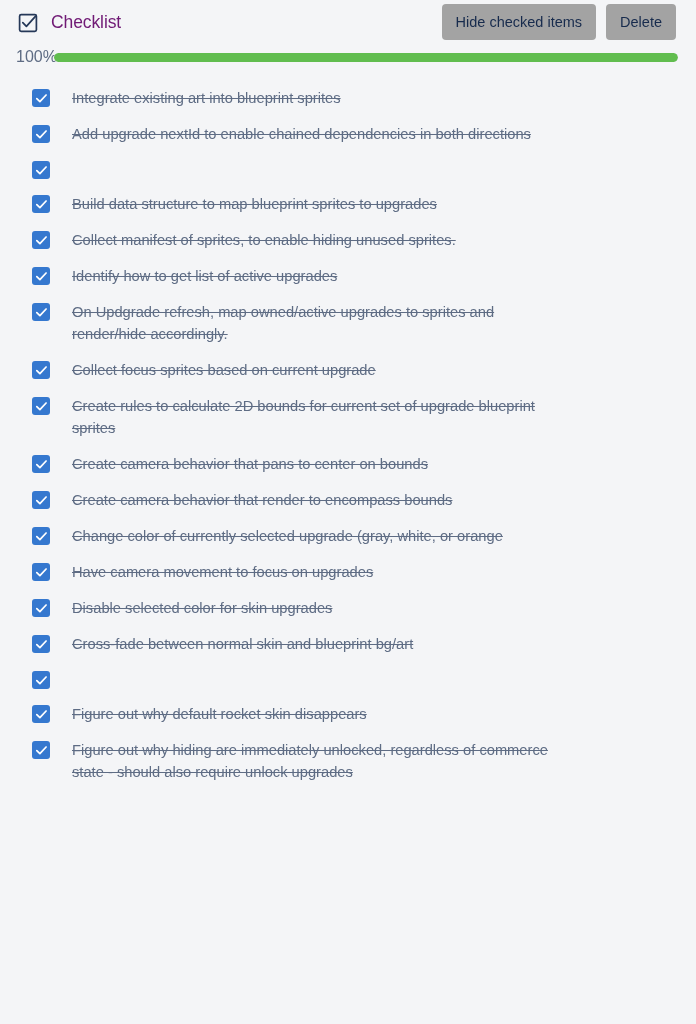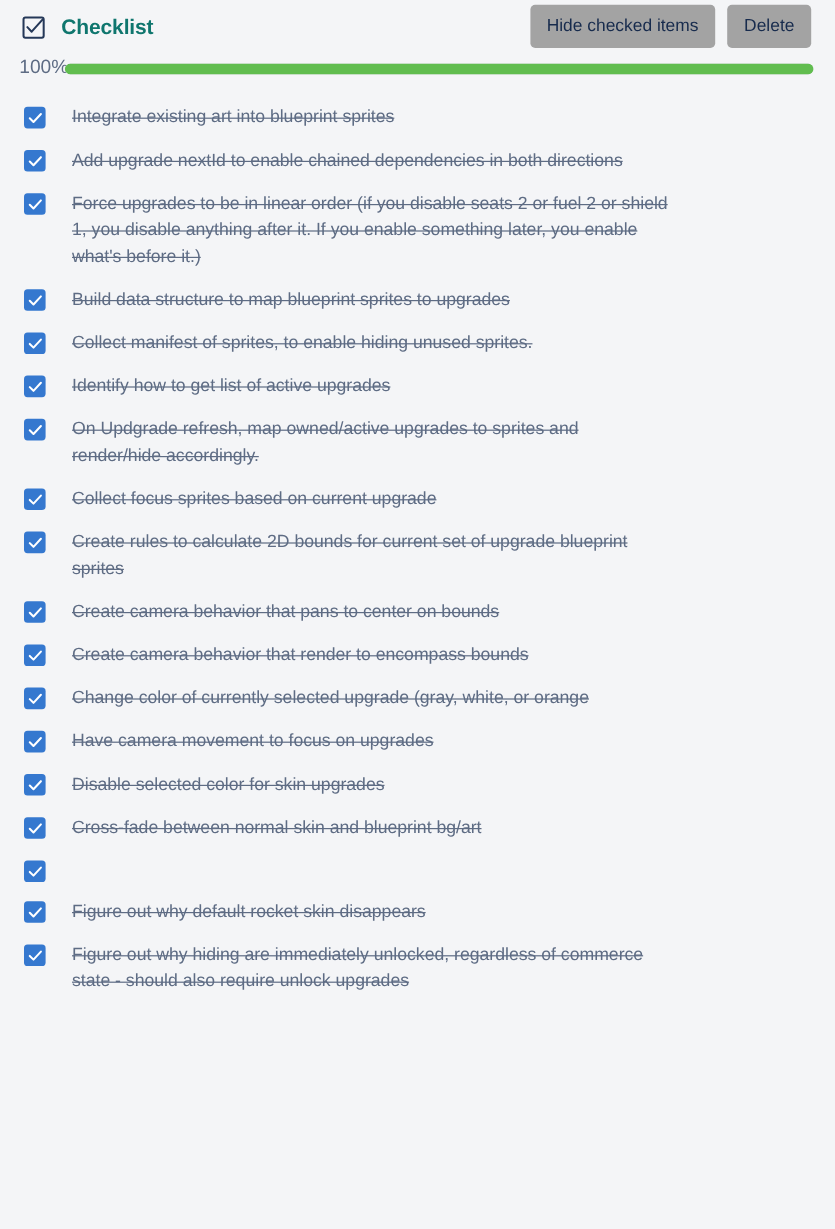--- a/index.html
+++ b/index.html
@@ -40,22 +40,22 @@
     display: flex;
     align-items: center;
     justify-content: center;
     margin-right: 11px;
     margin-top: 2px;
   }
   .header-icon svg { display: block; }
 
   .checklist-title {
     font-size: 17.5px;
-    font-weight: bold;
-    color: #0f766e;
+    font-weight: normal;
+    color: #701a75;
     letter-spacing: -0.1px;
     line-height: 24px;
     white-space: nowrap;
   }
 
   .header-spacer { flex: 1 1 auto; }
 
   .header-actions {
     display: flex;
     align-items: center;
@@ -101,21 +101,21 @@
   }
   .progress-fill {
     height: 100%;
     background: #61bd4f;
     border-radius: 5px;
   }
 
   
   .checklist-items {
     margin-top: 12px;
-    padding: 0 16px 0 4px;
+    padding: 0 16px 0 16px;
   }
 
   .checklist-item {
     display: flex;
     align-items: flex-start;
     padding: 7px 8px 7px 16px;
     border-radius: 4px;
     cursor: pointer;
   }
 
@@ -193,21 +193,20 @@
           </svg>
         </span>
         <span class="item-text">Add upgrade nextId to enable chained dependencies in both directions</span>
       </div>
       <div class="checklist-item">
         <span class="item-checkbox">
           <svg width="13" height="13" viewBox="0 0 13 13" aria-hidden="true">
             <path d="M1.8 6.6 L4.9 9.7 L11.1 3.0" fill="none" stroke="#ffffff" stroke-width="1.7" stroke-linecap="round" stroke-linejoin="round"></path>
           </svg>
         </span>
-        <span class="item-text">Force upgrades to be in linear order (if you disable seats 2 or fuel 2 or shield 1, you disable anything after it. If you enable something later, you enable what's before it.)</span>
       </div>
       <div class="checklist-item">
         <span class="item-checkbox">
           <svg width="13" height="13" viewBox="0 0 13 13" aria-hidden="true">
             <path d="M1.8 6.6 L4.9 9.7 L11.1 3.0" fill="none" stroke="#ffffff" stroke-width="1.7" stroke-linecap="round" stroke-linejoin="round"></path>
           </svg>
         </span>
         <span class="item-text">Build data structure to map blueprint sprites to upgrades</span>
       </div>
       <div class="checklist-item">

